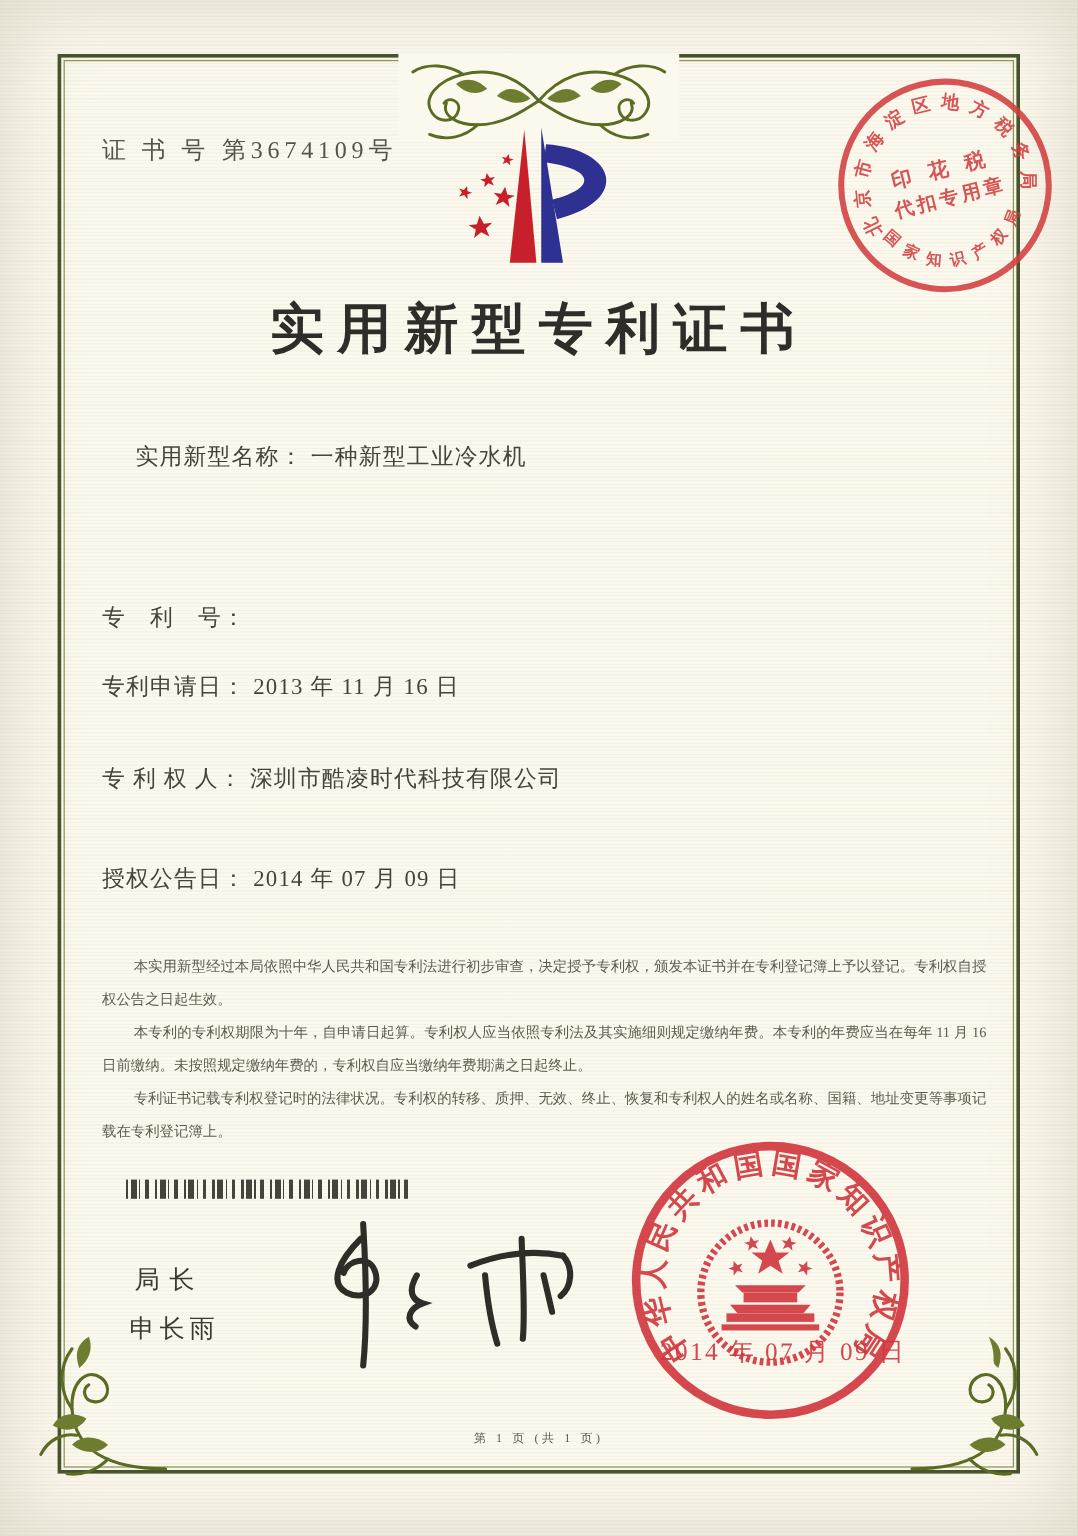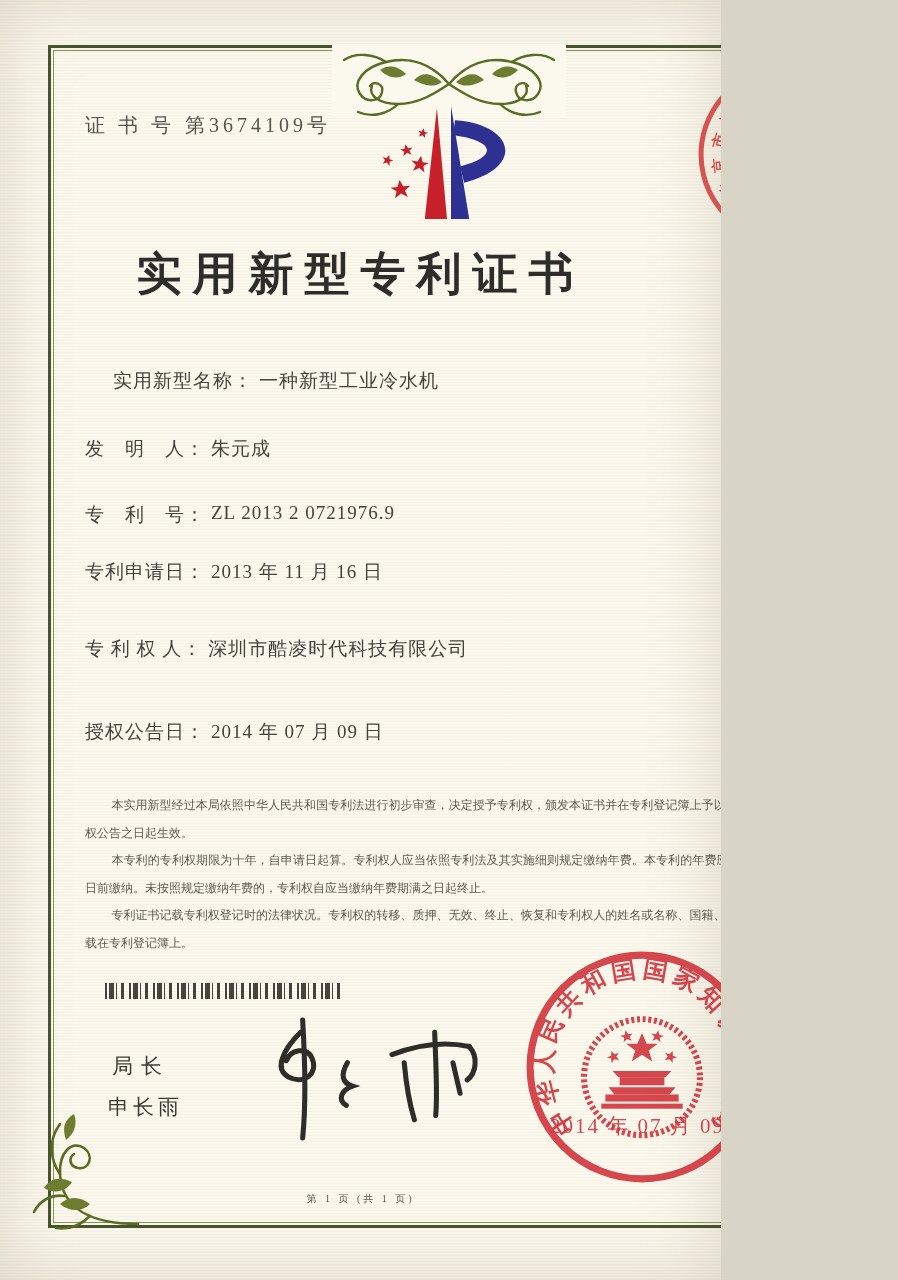--- a/index.html
+++ b/index.html
@@ -1,17 +1,17 @@
 <!DOCTYPE html>
 <html><head>
 <meta charset="utf-8">
 <style>
   html,body{margin:0;padding:0;background:#d8d4c6;}
   #page{
-    position:relative;width:721px;height:1280px;overflow:hidden;
+    position:relative;width:898px;height:1280px;overflow:hidden;
     background:#fbf8ee;
     background-image:repeating-linear-gradient(0deg, rgba(214,204,172,.14) 0 1px, transparent 1px 3px);
     box-shadow:inset 0 0 70px rgba(140,130,100,.28);
     font-family:"Liberation Serif","DejaVu Serif",serif;
   }
   .frame{position:absolute;left:48px;top:45px;width:796px;height:1177px;border:3px solid #46532c;}
   .frame-inner{position:absolute;left:2px;top:2px;right:2px;bottom:2px;border:1px solid #8a9456;}
   .cert-no{position:absolute;left:85px;top:112px;font-size:20px;color:#55544c;letter-spacing:4px;}
   .cert-no span{margin-right:10px;}
   .title{position:absolute;left:0;right:0;top:244px;text-align:center;font-size:45px;font-weight:bold;
@@ -127,27 +127,22 @@
     <text x="0" y="-8" text-anchor="middle" fill="#d23f3f" font-size="17" letter-spacing="5" font-weight="bold">印 花 税</text>
     <text x="2" y="16" text-anchor="middle" fill="#d23f3f" font-size="16" letter-spacing="3" font-weight="bold">代扣专用章</text>
   </svg>
 
   <div class="title">实用新型专利证书</div>
 
   <div class="field-row" style="top:368px;margin-left:28px;">
     <span class="field-label">实用新型名称：</span>
     <span class="field-value">一种新型工业冷水机</span>
   </div>
-  <div class="field-row" style="top:436px;">
-    <span class="field-label">发　明　人：</span>
-    <span class="field-value">朱元成</span>
-  </div>
   <div class="field-row" style="top:502px;justify-content:flex-end;">
     <span class="field-label">专　利　号：</span>
-    <span class="field-value">ZL 2013 2 0721976.9</span>
   </div>
   <div class="field-row" style="top:559px;">
     <span class="field-label">专利申请日：</span>
     <span class="field-value">2013 年 11 月 16 日</span>
   </div>
   <div class="field-row" style="top:636px;">
     <span class="field-label">专 利 权 人：</span>
     <span class="field-value">深圳市酷凌时代科技有限公司</span>
   </div>
   <div class="field-row" style="top:719px;">

